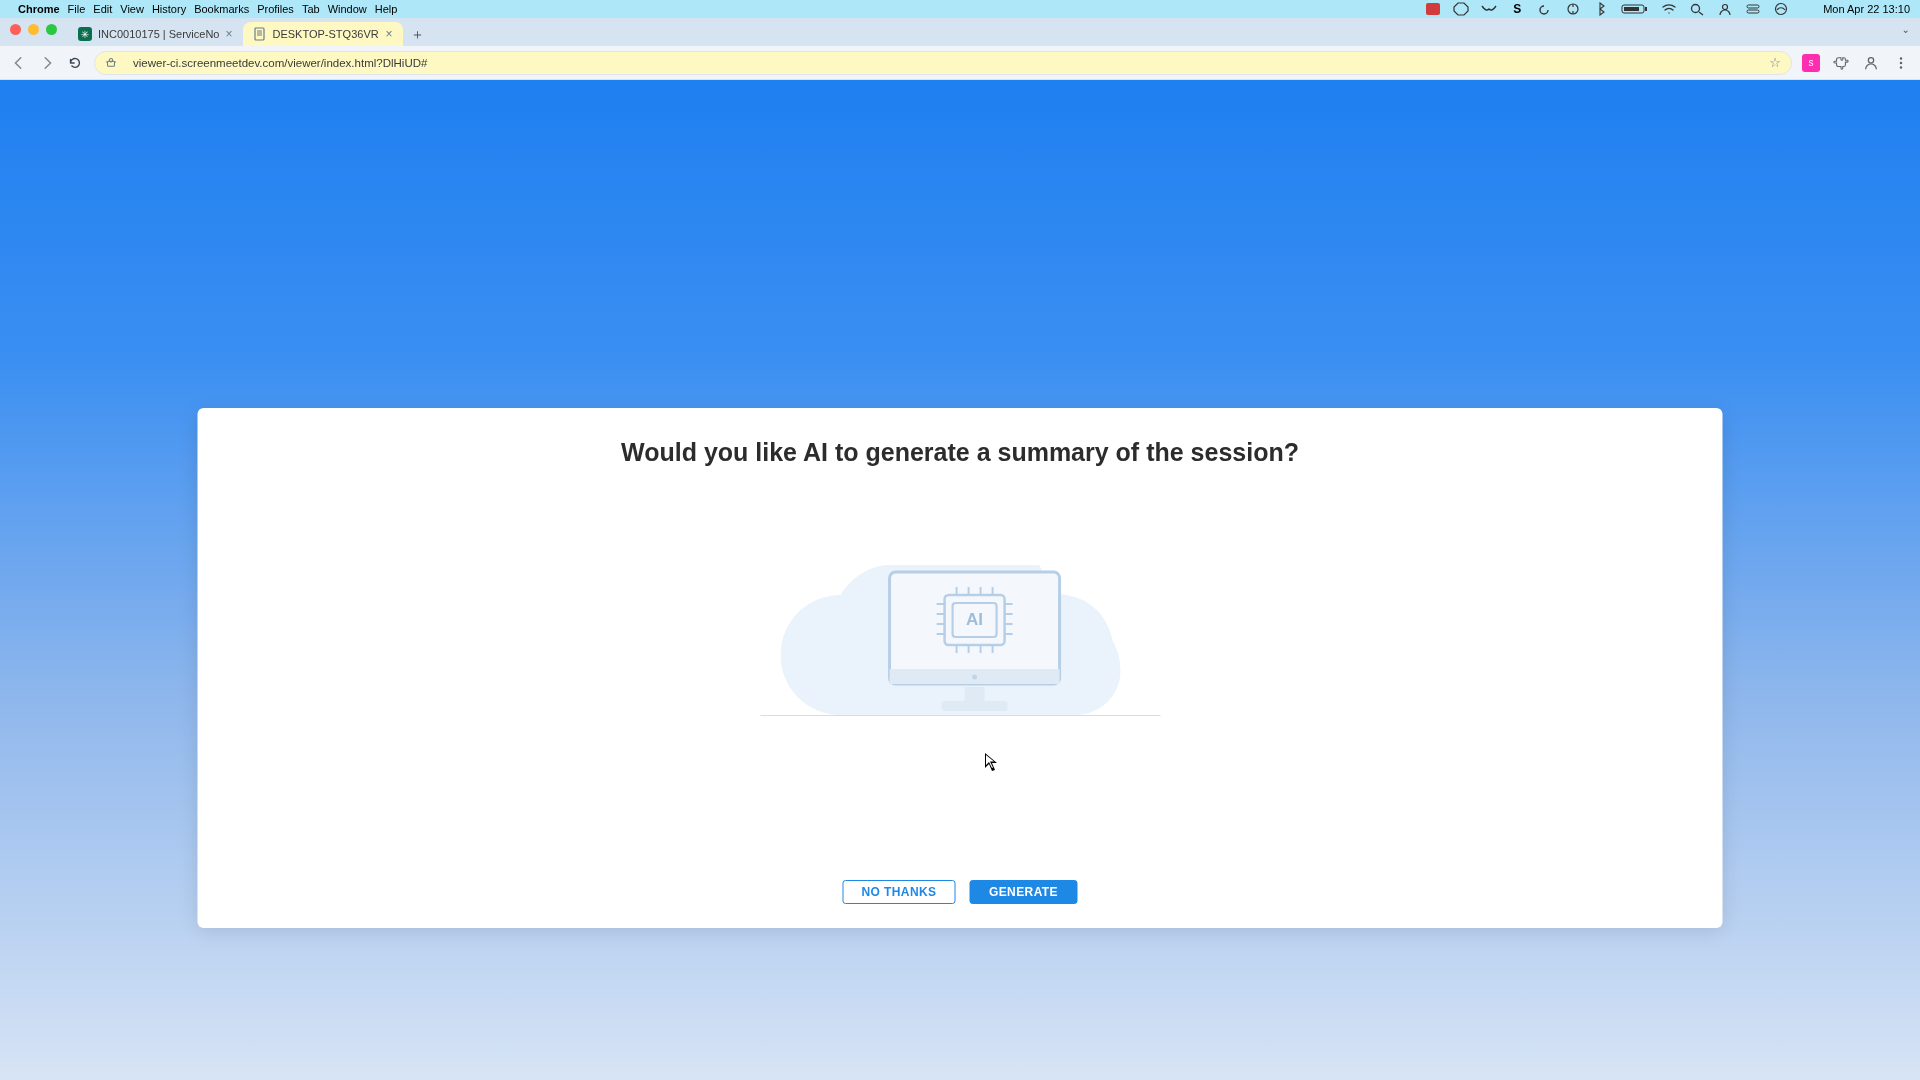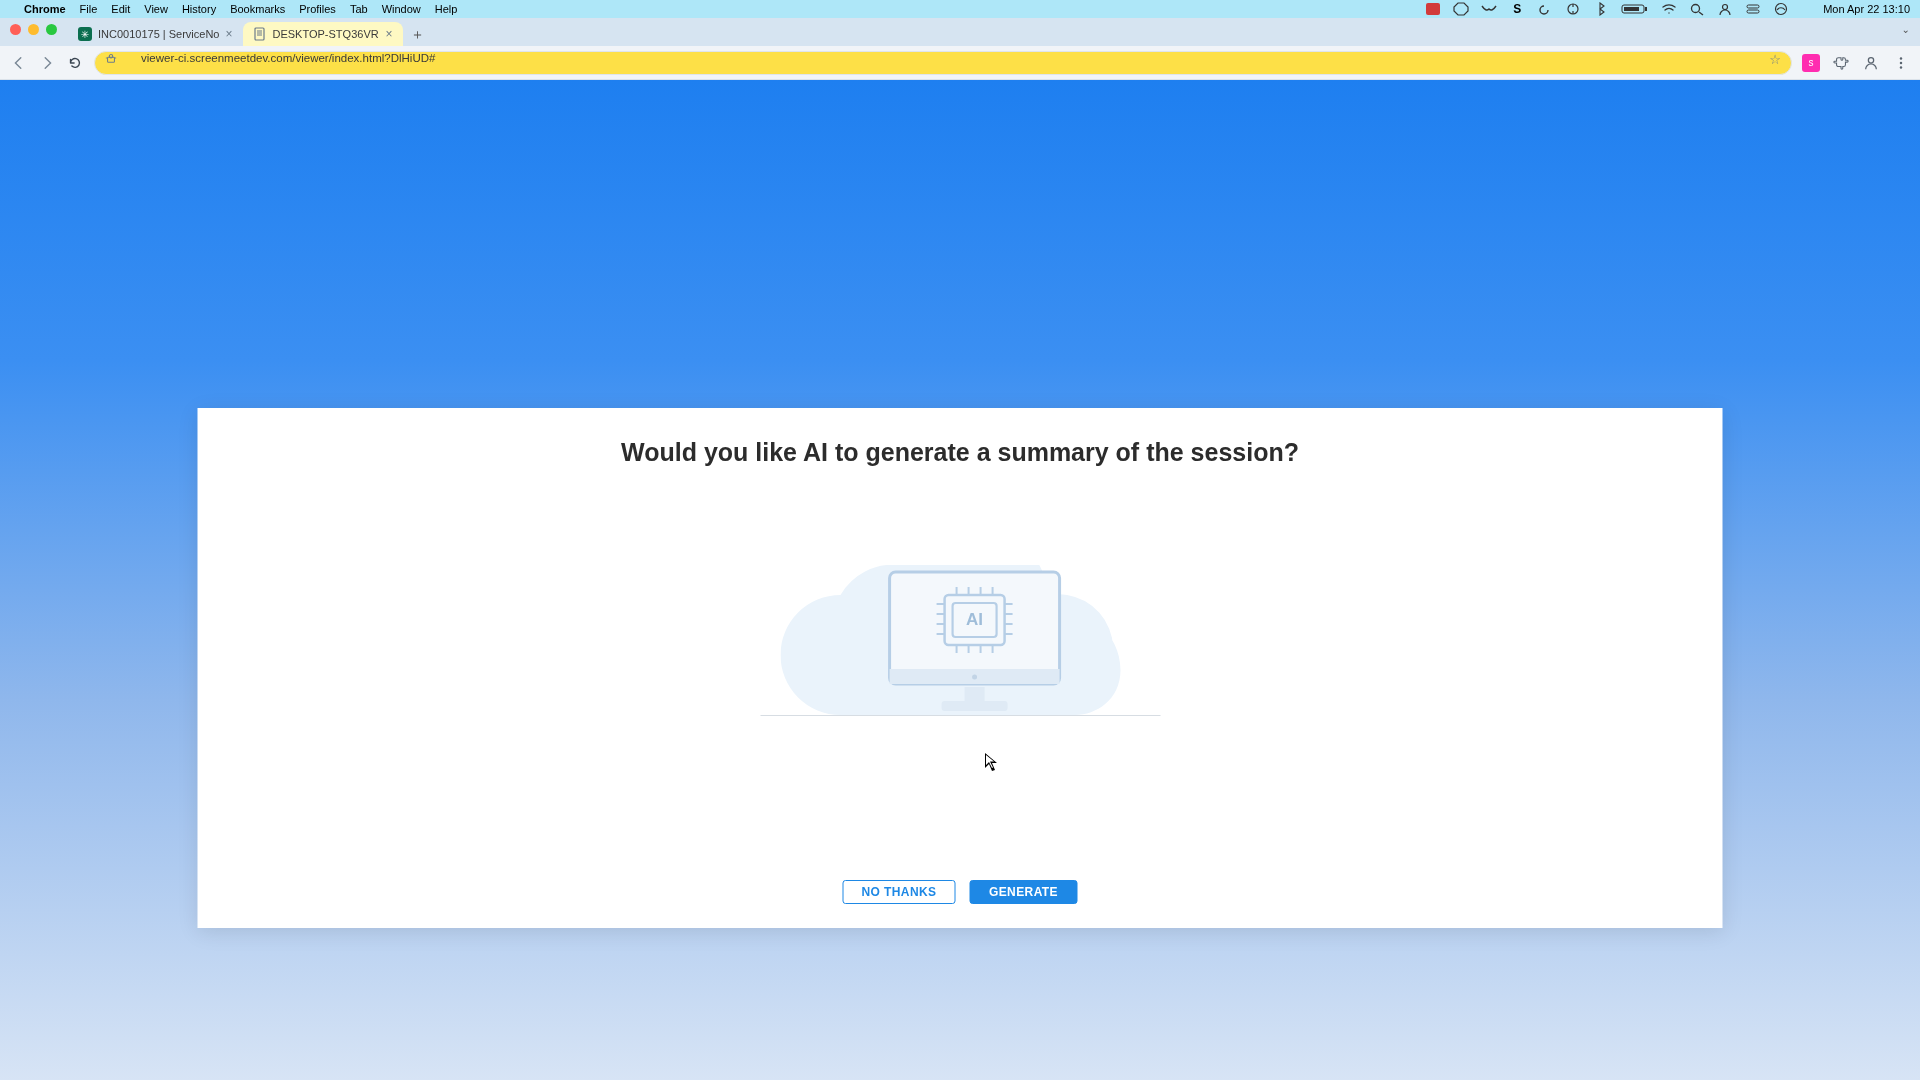--- a/index.html
+++ b/index.html
@@ -6,21 +6,21 @@
   html, body { width: 1920px; height: 1080px; overflow: hidden; }
 
   
   .mac-menubar {
     position: absolute; top: 0; left: 0; right: 0; height: 18px;
     background: #aee7f8; display: flex; align-items: center;
     font-size: 11px; color: #000; padding: 0 10px;
     justify-content: space-between;
     border-bottom: 0;
   }
-  .mac-menubar .left { display: flex; align-items: flex-start; gap: 14px; }
+  .mac-menubar .left { display: flex; align-items: flex-start; gap: 8px; }
   .mac-menubar .left .apple { font-size: 13px; }
   .mac-menubar .left .appname { font-weight: 700; }
   .mac-menubar .right { display: flex; align-items: center; gap: 12px; }
   .mac-menubar .right .ic { display: inline-flex; align-items: center; justify-content: center; width: 16px; height: 14px; }
   .mac-menubar .right .clock { margin-left: 22px; }
 
   
   .chrome-window {
     position: absolute; top: 18px; left: 0; right: 0; bottom: 0;
     background: #fff;
@@ -51,39 +51,39 @@
   .newtab { width: 22px; height: 22px; display:flex; align-items:center; justify-content:center; color:#555; font-size:14px; margin-left:4px;}
   .tabstrip .dropdown-caret { position:absolute; right:10px; top:6px; color:#555; font-size:10px; }
 
   .omnibox-row {
     height: 34px; background:#f1f4f8; display:flex; align-items:center; gap:10px;
     padding: 0 10px; border-bottom:1px solid #dbe2ea;
   }
   .nav-ic { width:18px; height:18px; display:flex; align-items:center; justify-content:center; color:#7a8896; }
   .nav-ic.enabled { color:#3b4652; }
   .omnibox {
-    flex:1; height:24px; background:#fde047; border:1px solid #dfe5ec; border-radius:14px;
-    display:flex; align-items:flex-start; padding:0 10px; font-size:11.5px; color:#3a3a3a; gap:24px;
+    flex:1; height:24px; background:#fef9c3; border:1px solid #dfe5ec; border-radius:14px;
+    display:flex; align-items:center; padding:0 10px; font-size:11.5px; color:#3a3a3a; gap:16px;
   }
   .omnibox .lock { color:#6b7b8a; font-size:11px; }
   .omnibox .url { white-space:nowrap; overflow:hidden; text-overflow:ellipsis; flex:1; }
   .omnibox .star { color:#6b7b8a; font-size:13px; margin-left:auto; }
   .right-icons { display:flex; align-items:center; gap:12px; }
   .ext-badge { width:18px; height:18px; background:#ff2db0; color:#fff; font-size:10px; display:flex; align-items:center; justify-content:center; border-radius:3px;}
   .puzzle, .avatar, .kebab { width:18px; height:18px; display:flex; align-items:center; justify-content:center; color:#5a6470; }
 
   
   .viewport {
     flex:1; position:relative; overflow:hidden;
     background: linear-gradient(180deg, #1e7ff0 0%, #3b8ff2 28%, #8fb7ec 62%, #d7e4f5 100%);
   }
 
   .card {
     position:absolute; left:50%; top:328px; transform:translate(-50%,0);
-    width:1525px; height:520px; background:#fff; border-radius:0;
+    width:1525px; height:520px; background:#fff; border-radius:6px;
     box-shadow: 0 4px 20px rgba(0,0,0,.10);
     display:flex; flex-direction:column; align-items:center;
     padding-top:30px;
   }
   .card h1 {
     font-size:25px; font-weight:700; color:#2c2c2c; text-align:center;
   }
 
   .illus-wrap { margin-top:88px; width:400px; display:flex; flex-direction:column; align-items:center; }
   .illus { position:relative; width:400px; height:160px; }

